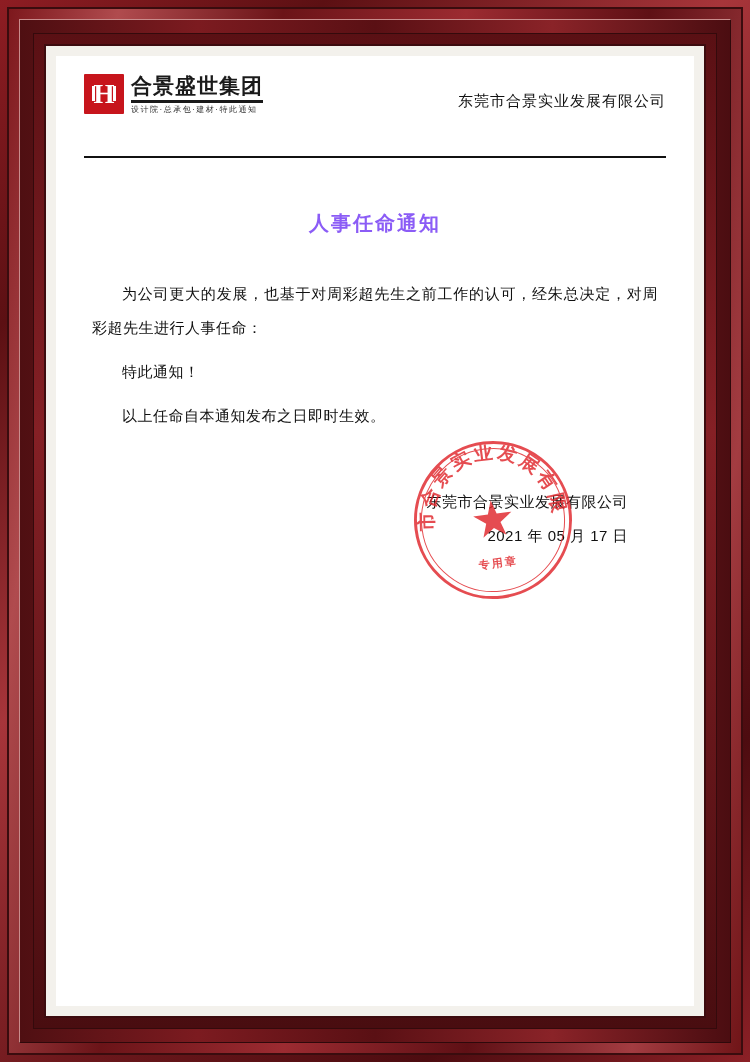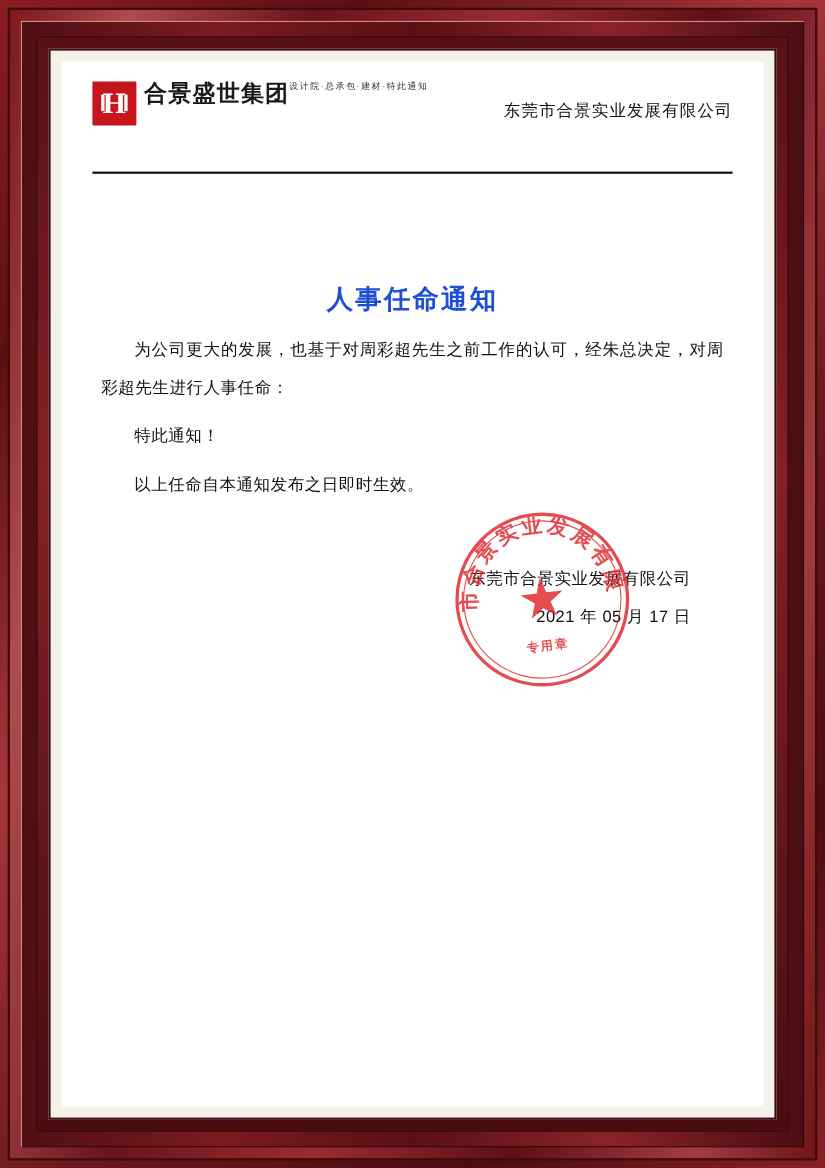--- a/index.html
+++ b/index.html
@@ -115,21 +115,21 @@
     left: 8px;
     top: 12px;
     width: 24px;
     height: 15px;
     border-left: 3px solid #ffffff;
     border-right: 3px solid #ffffff;
     box-sizing: border-box;
   }
   .logo-text {
     display: flex;
-    flex-direction: row;
+    flex-direction: column;
     justify-content: center;
   }
   .logo-name {
     font-family: "Liberation Sans", "DejaVu Sans", sans-serif;
     font-size: 21px;
     font-weight: bold;
     color: #1a1a1a;
     letter-spacing: 1px;
     line-height: 24px;
   }
@@ -154,29 +154,29 @@
   }
   .lh-rule {
     margin: 8px 28px 0 28px;
     height: 2px;
     background: #111111;
   }
 
   
   .doc-title {
     text-align: center;
-    font-size: 24px;
-    font-weight: bold;
-    color: #1d4ed8;
+    font-size: 20px;
+    font-weight: bold;
+    color: #8b5cf6;
     letter-spacing: 2px;
-    margin-top: 98px;
+    margin-top: 52px;
   }
   .doc-body {
     padding: 0 36px 0 36px;
-    margin-top: 14px;
+    margin-top: 40px;
   }
   .para {
     font-size: 15px;
     color: #111111;
     line-height: 34px;
     text-indent: 2em;
     letter-spacing: 0.5px;
     margin: 0 0 10px 0;
     text-align: justify;
   }

